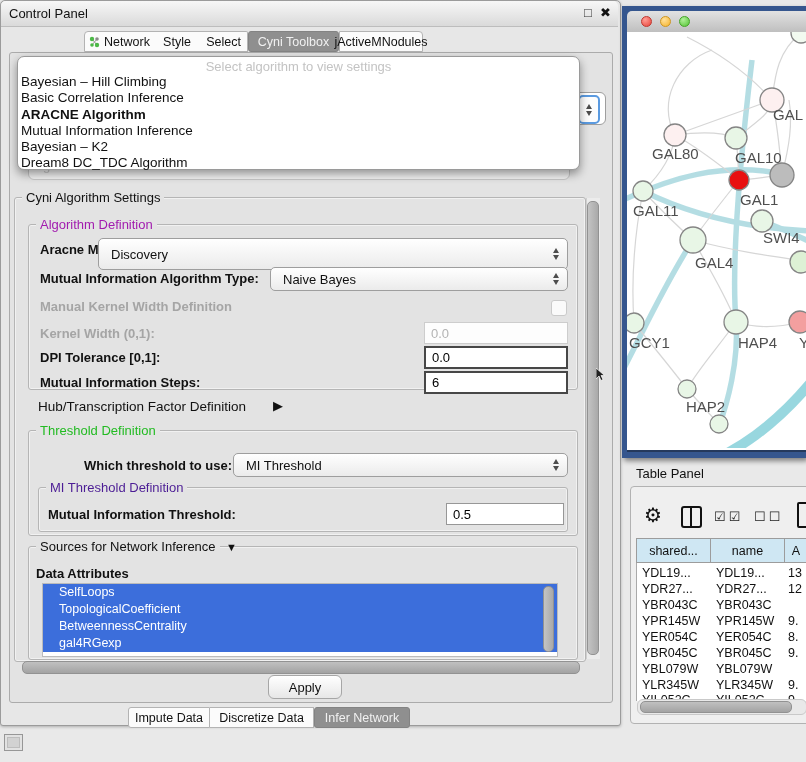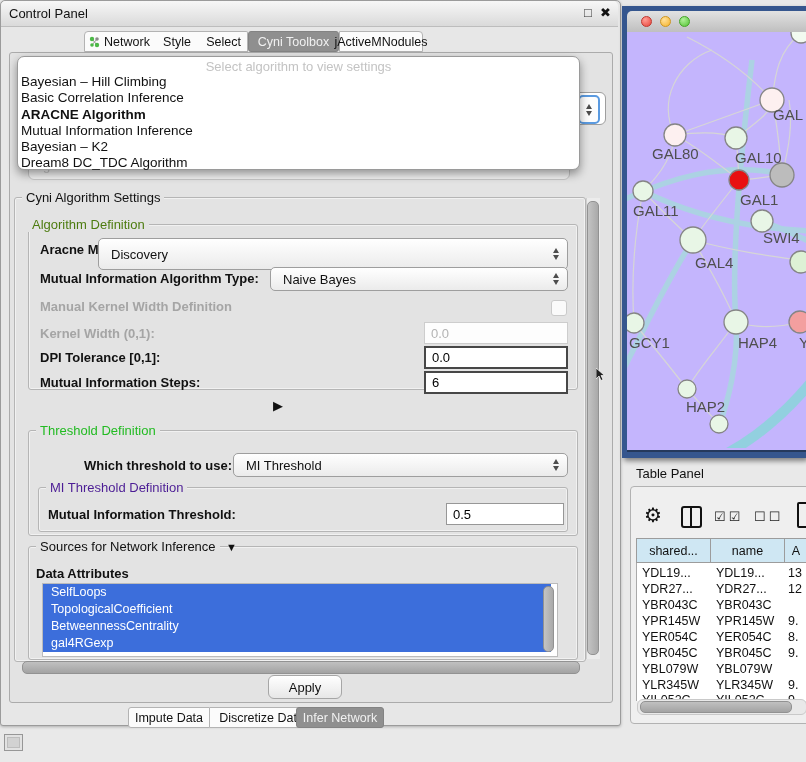--- a/index.html
+++ b/index.html
@@ -20,21 +20,21 @@
   .combo{position:absolute;background:linear-gradient(#ffffff,#ebebeb);border:1px solid #9e9e9e;border-radius:5px;
          display:flex;align-items:center;font-size:13px;box-sizing:border-box}
   .combo .txt{flex:1;padding-left:12px;white-space:nowrap;overflow:hidden}
   .stepper{display:flex;flex-direction:column;gap:2px;margin:0 8px 0 4px;align-items:center}
   .tri-up{width:0;height:0;border-left:3.5px solid transparent;border-right:3.5px solid transparent;border-bottom:5px solid #4d4d4d}
   .tri-dn{width:0;height:0;border-left:3.5px solid transparent;border-right:3.5px solid transparent;border-top:5px solid #4d4d4d}
   input.field{position:absolute;box-sizing:border-box;background:#fff;text-align:left;font-size:13px;
         padding:8px 6px;border:1px solid #979797;font-family:"Liberation Sans",sans-serif}
   input.field.strong{border:2px solid #474747}
   input.field.dis{border:1px solid #cdcdcd;color:#b3b3b3;background:#fdfdfd}
-  .listitem{height:17px;line-height:17px;background:#3c6edb;color:#fff;font-size:12.5px;padding-left:8px}
+  .listitem{height:17px;line-height:17px;background:#3c6edb;color:#fff;font-size:12.5px;padding-left:16px}
   .scroll-track{position:absolute;background:#e9e9e9;border:1px solid #c9c9c9;border-radius:6px}
   .scroll-thumb{position:absolute;background:linear-gradient(90deg,#c4c4c4,#a9a9a9);border:1px solid #929292;border-radius:5px}
   .scroll-thumb.h{background:linear-gradient(#c0c0c0,#a3a3a3)}
   
   .th{position:absolute;background:#cfe7f3;border:1px solid #9c9c9c;font-size:12.5px;display:flex;
       align-items:center;justify-content:center;box-sizing:border-box}
   .tr{position:absolute;left:636px;width:170px;height:16px;font-size:12.5px}
   .tr span{position:absolute;white-space:nowrap}
   .td1{left:6px}.td2{left:80px}.td3{left:152px}
   .toolicon{position:absolute;font-size:13px;color:#222;letter-spacing:3px}
@@ -106,21 +106,21 @@
     </div>
   </div>
 
   <div class="groupbox" style="left:14px;top:197px;width:570px;height:463px"></div>
   <span class="gtitle" style="left:22px;top:190px">Cyni Algorithm Settings</span>
 
   <div class="abs" style="left:586px;top:198px;width:13px;height:461px;background:#ececec;border-left:1px solid #cfcfcf"></div>
   <div class="scroll-thumb" style="left:587px;top:201px;width:10px;height:452px"></div>
 
   <div class="groupbox" style="left:28px;top:224px;width:548px;height:164px"></div>
-  <span class="gtitle" style="left:28px;top:217px;color:#4d7c0f">Algorithm Definition</span>
+  <span class="gtitle" style="left:36px;top:217px;color:#a21caf">Algorithm Definition</span>
 
   <span class="lbl b" style="left:40px;top:242px">Aracne Mode:</span>
   <div class="combo" style="left:98px;top:238px;width:470px;height:32px">
     <span class="txt">Discovery</span>
     <span class="stepper">
         <span class="tri-up"></span>
         <span class="tri-dn"></span>
       </span>
   </div>
 
@@ -138,20 +138,21 @@
 
   <span class="lbl" style="left:40px;top:326px;color:#a5a5a5;font-weight:bold">Kernel Width (0,1):</span>
   <input class="field dis" style="left: 424px; top: 322px; width: 144px; height: 22px;" readonly="" value="0.0">
 
   <span class="lbl b" style="left:40px;top:350px">DPI Tolerance [0,1]:</span>
   <input class="field strong" style="left: 424px; top: 346px; width: 144px; height: 23px;" value="0.0">
 
   <span class="lbl b" style="left:40px;top:375px">Mutual Information Steps:</span>
   <input class="field strong" style="left: 424px; top: 371px; width: 144px; height: 23px;" value="6">
 
+  <span class="lbl" style="left:38px;top:399px;font-size:13.5px">Hub/Transcription Factor Definition</span>
   <span class="lbl" style="left:273px;top:398px;font-size:13px">▶</span>
 
   <div class="groupbox" style="left:28px;top:430px;width:548px;height:104px"></div>
   <span class="gtitle" style="left:36px;top:423px;color:#22bb22">Threshold Definition</span>
 
   <span class="lbl b" style="left:84px;top:458px">Which threshold to use:</span>
   <div class="combo" style="left:233px;top:453px;width:335px;height:24px">
     <span class="txt">MI Threshold</span>
     <span class="stepper">
         <span class="tri-up"></span>
@@ -182,36 +183,36 @@
   <div class="abs" style="left:268px;top:675px;width:72px;height:22px;background:linear-gradient(#ffffff,#e7e7e7);border:1px solid #a6a6a6;border-radius:6px;display:flex;align-items:center;justify-content:center;font-size:13px">
     <span>Apply</span>
   </div>
 
   <div class="tab" style="left:128px;top:707px;width:82px;border-radius:3px 0 0 3px">
     <span>Impute Data</span>
   </div>
   <div class="tab" style="left:210px;top:707px;width:104px;border-left:none">
     <span>Discretize Data</span>
   </div>
-  <div class="tab sel" style="left:296px;top:707px;width:88px">
+  <div class="tab sel" style="left:314px;top:707px;width:96px">
     <span>Infer Network</span>
   </div>
 
   <div class="abs" style="left:4px;top:734px;width:17px;height:15px;border:1px solid #979797;background:#e2e2e2">
     <div style="margin:2px;height:9px;background:#d2d2d2;border:1px solid #bdbdbd"></div>
   </div>
 
   <div class="abs" style="left:622px;top:6px;width:184px;height:452px;background:#35568e;box-shadow:2px 3px 5px rgba(0,0,0,.45)">
     <div class="abs" style="left:5px;top:5px;width:179px;height:21px;background:linear-gradient(#e2e2e2,#bfbfbf);border-bottom:1px solid #9a9a9a;border-radius:5px 0 0 0">
       <span class="light" style="left:14px;top:5px;background:radial-gradient(circle at 35% 30%,#ff9d94,#e8443a);border:1px solid #bf362e"></span>
       <span class="light" style="left:33px;top:5px;background:radial-gradient(circle at 35% 30%,#ffe09a,#f5b32a);border:1px solid #cf9620"></span>
       <span class="light" style="left:52px;top:5px;background:radial-gradient(circle at 35% 30%,#b1f09a,#53c434);border:1px solid #44a428"></span>
     </div>
 
-    <div class="abs" style="left:5px;top:26px;width:179px;height:418px;background:#c4b5fd;border-bottom:2px solid #24395c">
+    <div class="abs" style="left:5px;top:26px;width:179px;height:418px;background:#ffffff;border-bottom:2px solid #24395c">
       <svg width="179" height="416" viewBox="0 0 179 416">
 
         <g fill="none" stroke="#a8d8df" stroke-width="5.5" opacity="0.85">
           <path d="M-4,168 C40,148 95,128 160,143"></path>
           <path d="M16,159 C70,186 130,197 186,199"></path>
           <path d="M66,208 C36,255 16,300 -4,338"></path>
           <path d="M125,28 C114,120 104,230 109,290"></path>
           <path d="M109,290 C112,330 100,372 92,394"></path>
           <path d="M135,189 C155,196 172,205 186,211"></path>
         </g>

